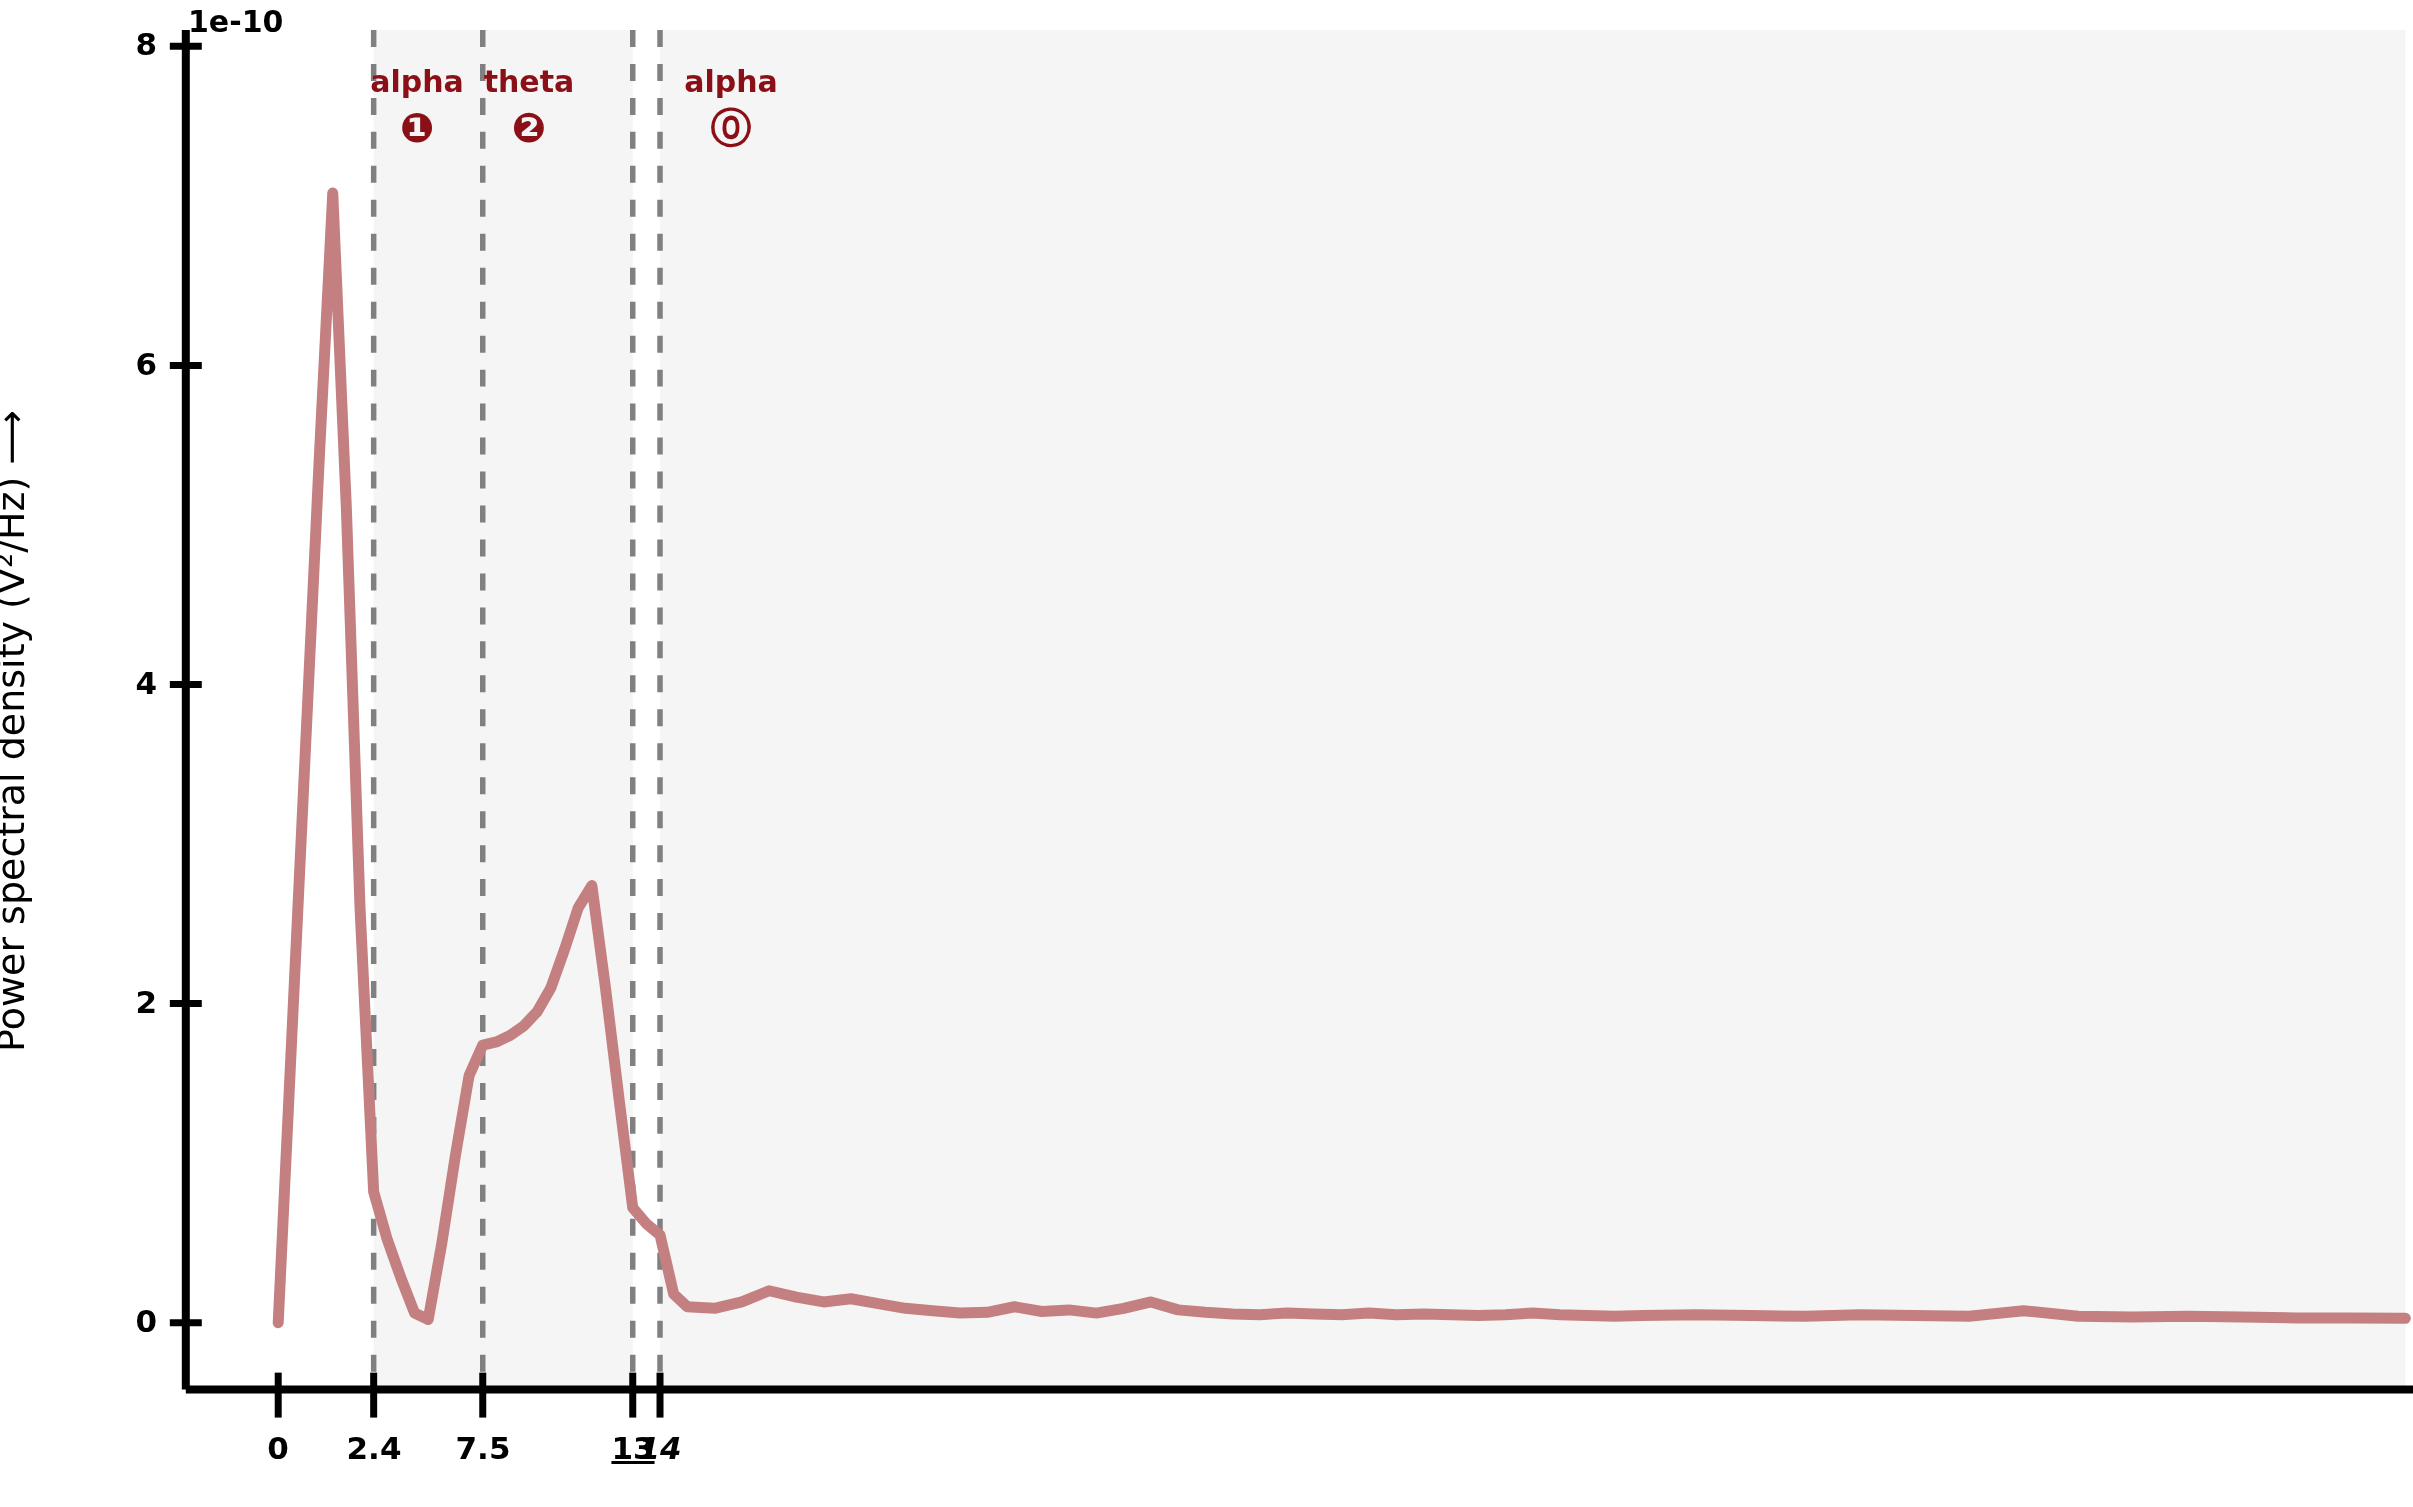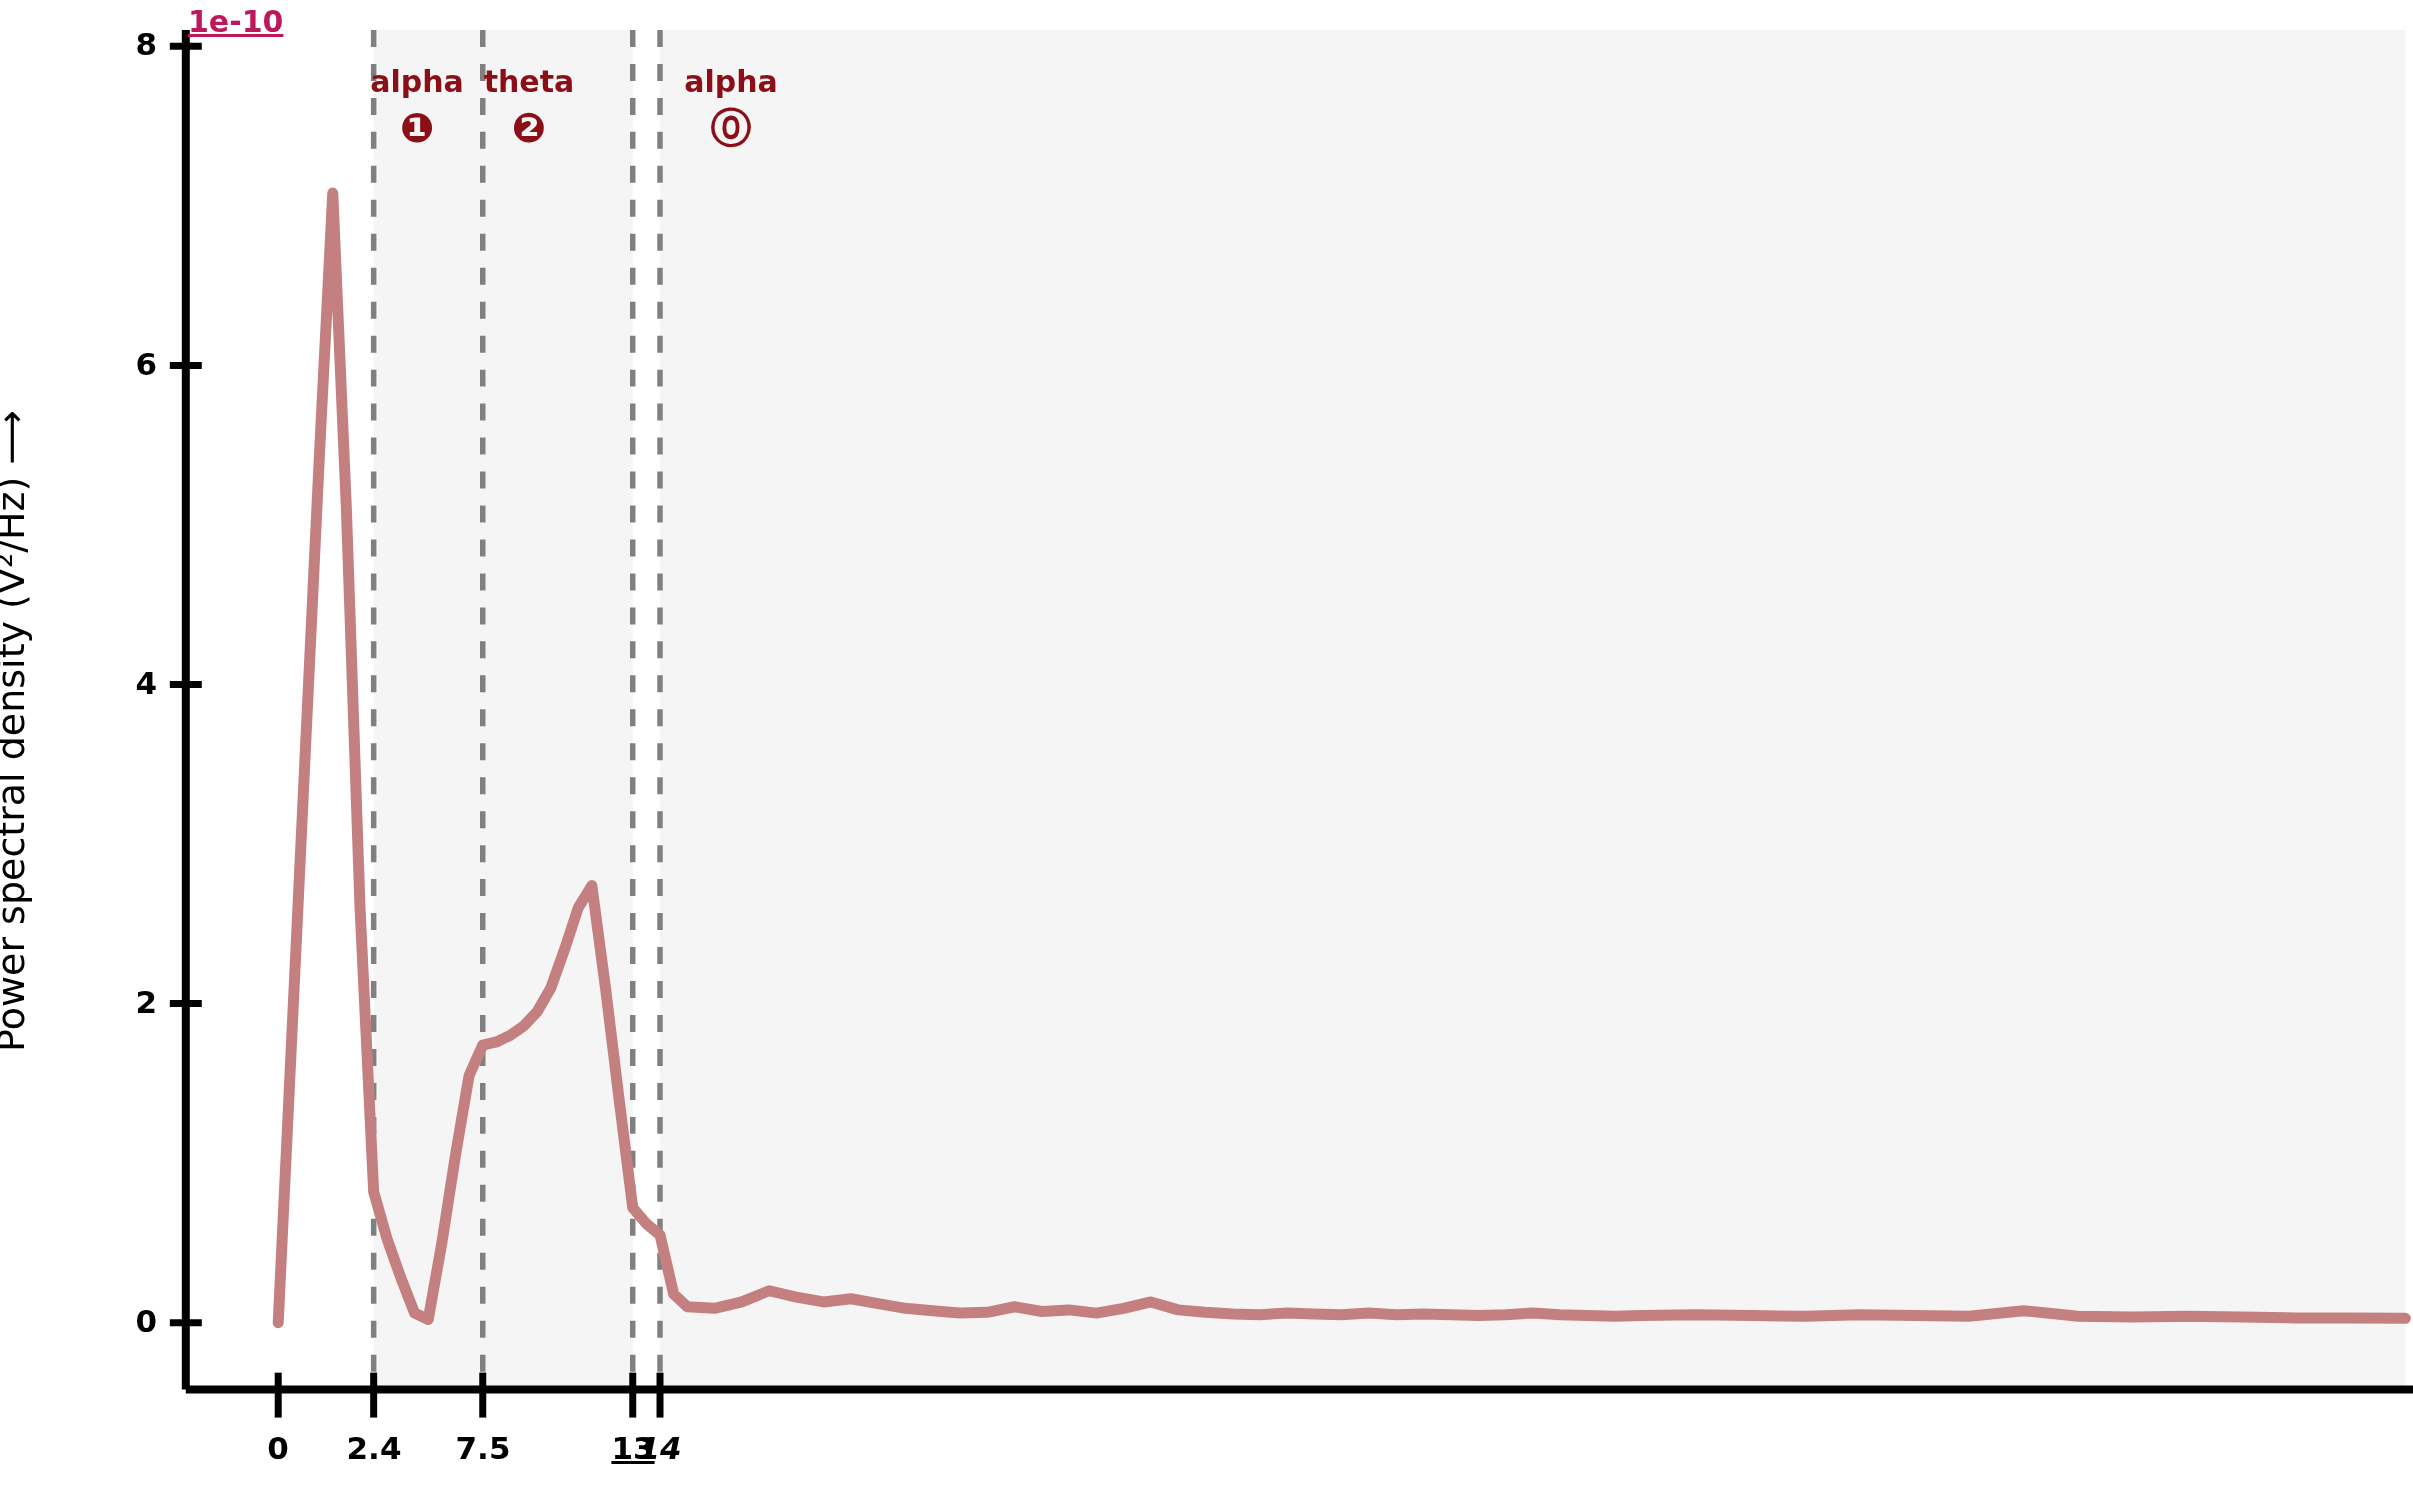--- a/index.html
+++ b/index.html
@@ -16,21 +16,21 @@
   }
   .xlabel{
     position:absolute;left:0;top:1440px;width:2413px;text-align:center;
     font-size:38px;color:#000;font-family:"DejaVu Sans",sans-serif;
   }
   .xlabel span{padding-left:280px;}
 
   
   .offset-text{
     position:absolute;left:188px;top:4px;font-size:30px;font-weight:bold;
-    color:#be185d;font-family:"DejaVu Sans",sans-serif;text-decoration:underline;
+    color:#000000;font-family:"DejaVu Sans",sans-serif;
   }
 
   
   .ytick{position:absolute;font-size:31px;font-weight:bold;color:#000;
          text-align:right;width:60px;font-family:"DejaVu Sans",sans-serif;}
   .xtick{position:absolute;font-size:31px;font-weight:bold;color:#000;
          text-align:center;width:110px;font-family:"DejaVu Sans",sans-serif;}
 
   
   .band-label{

